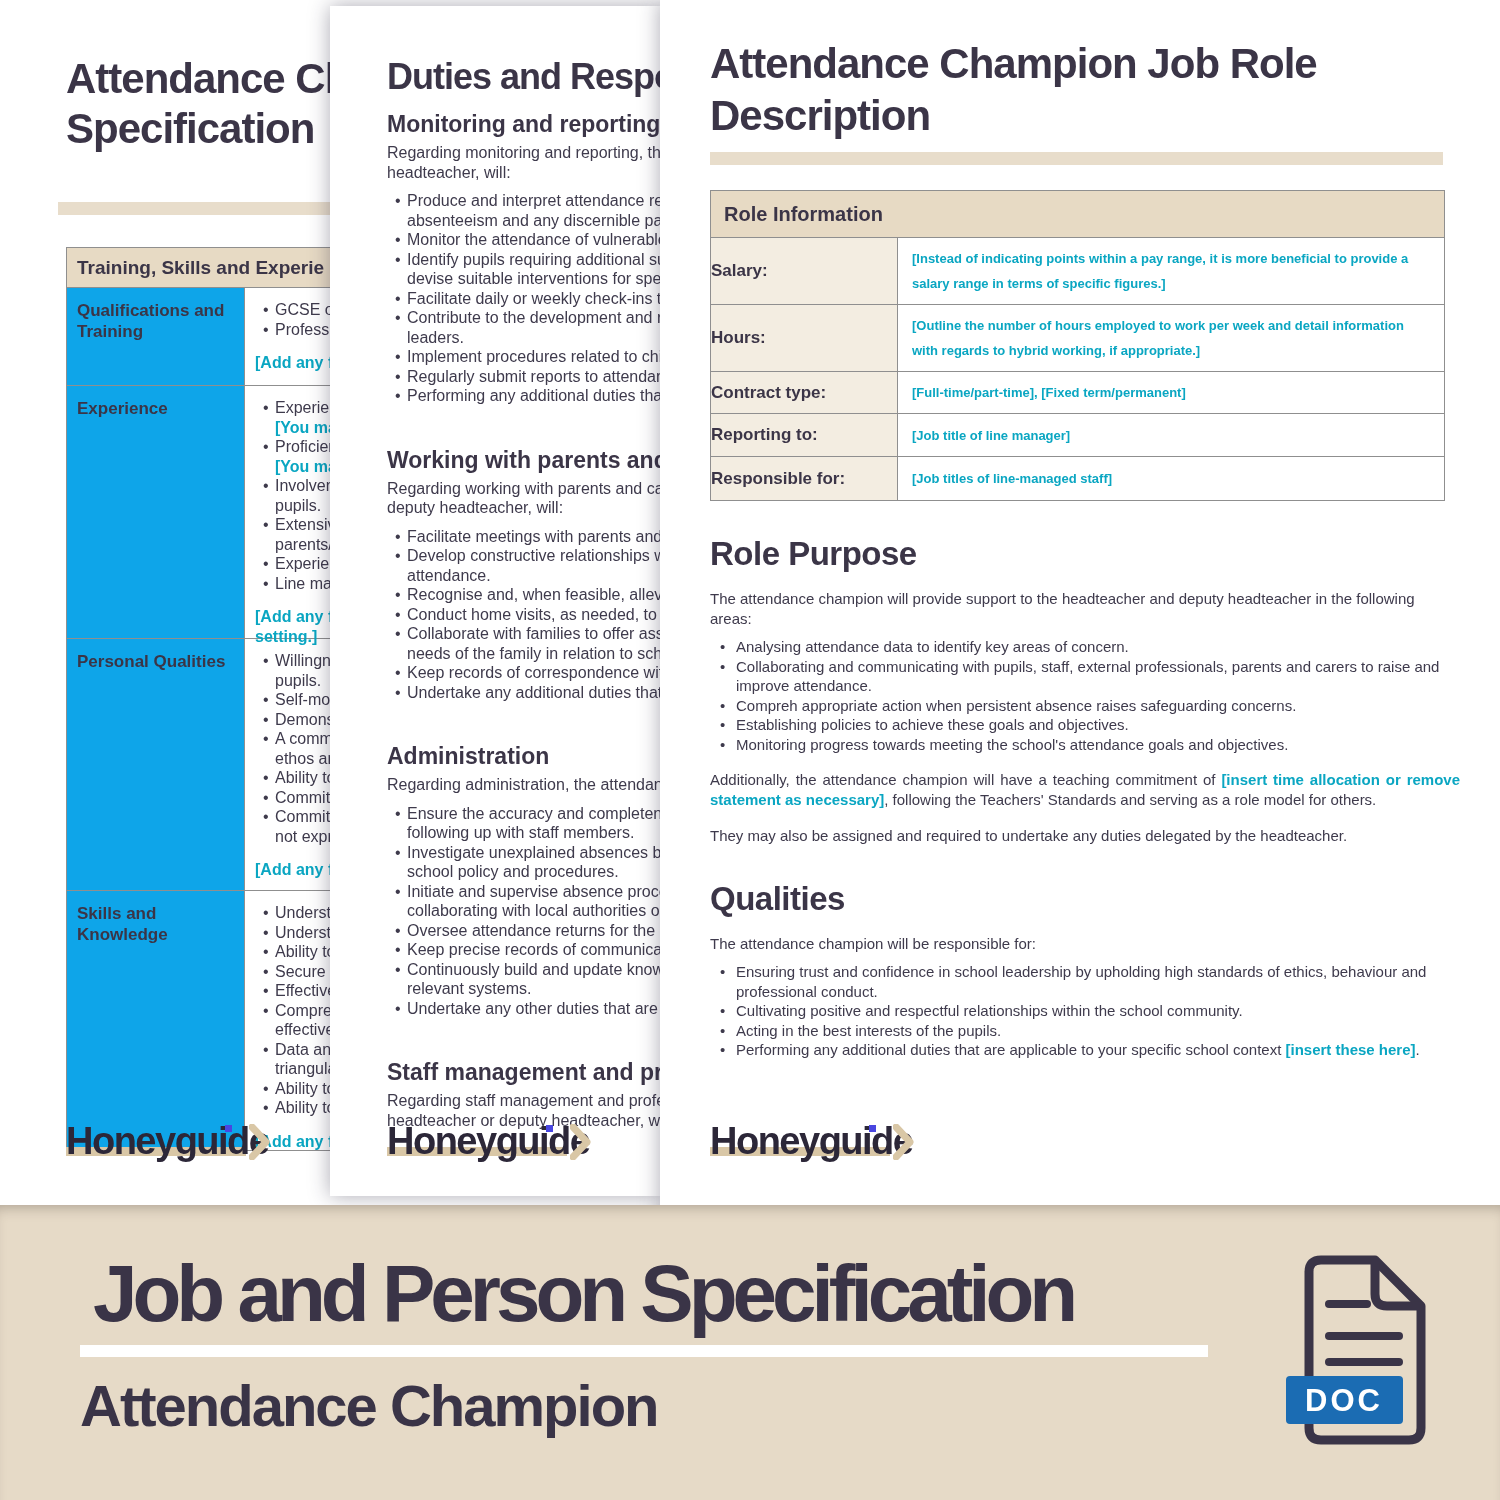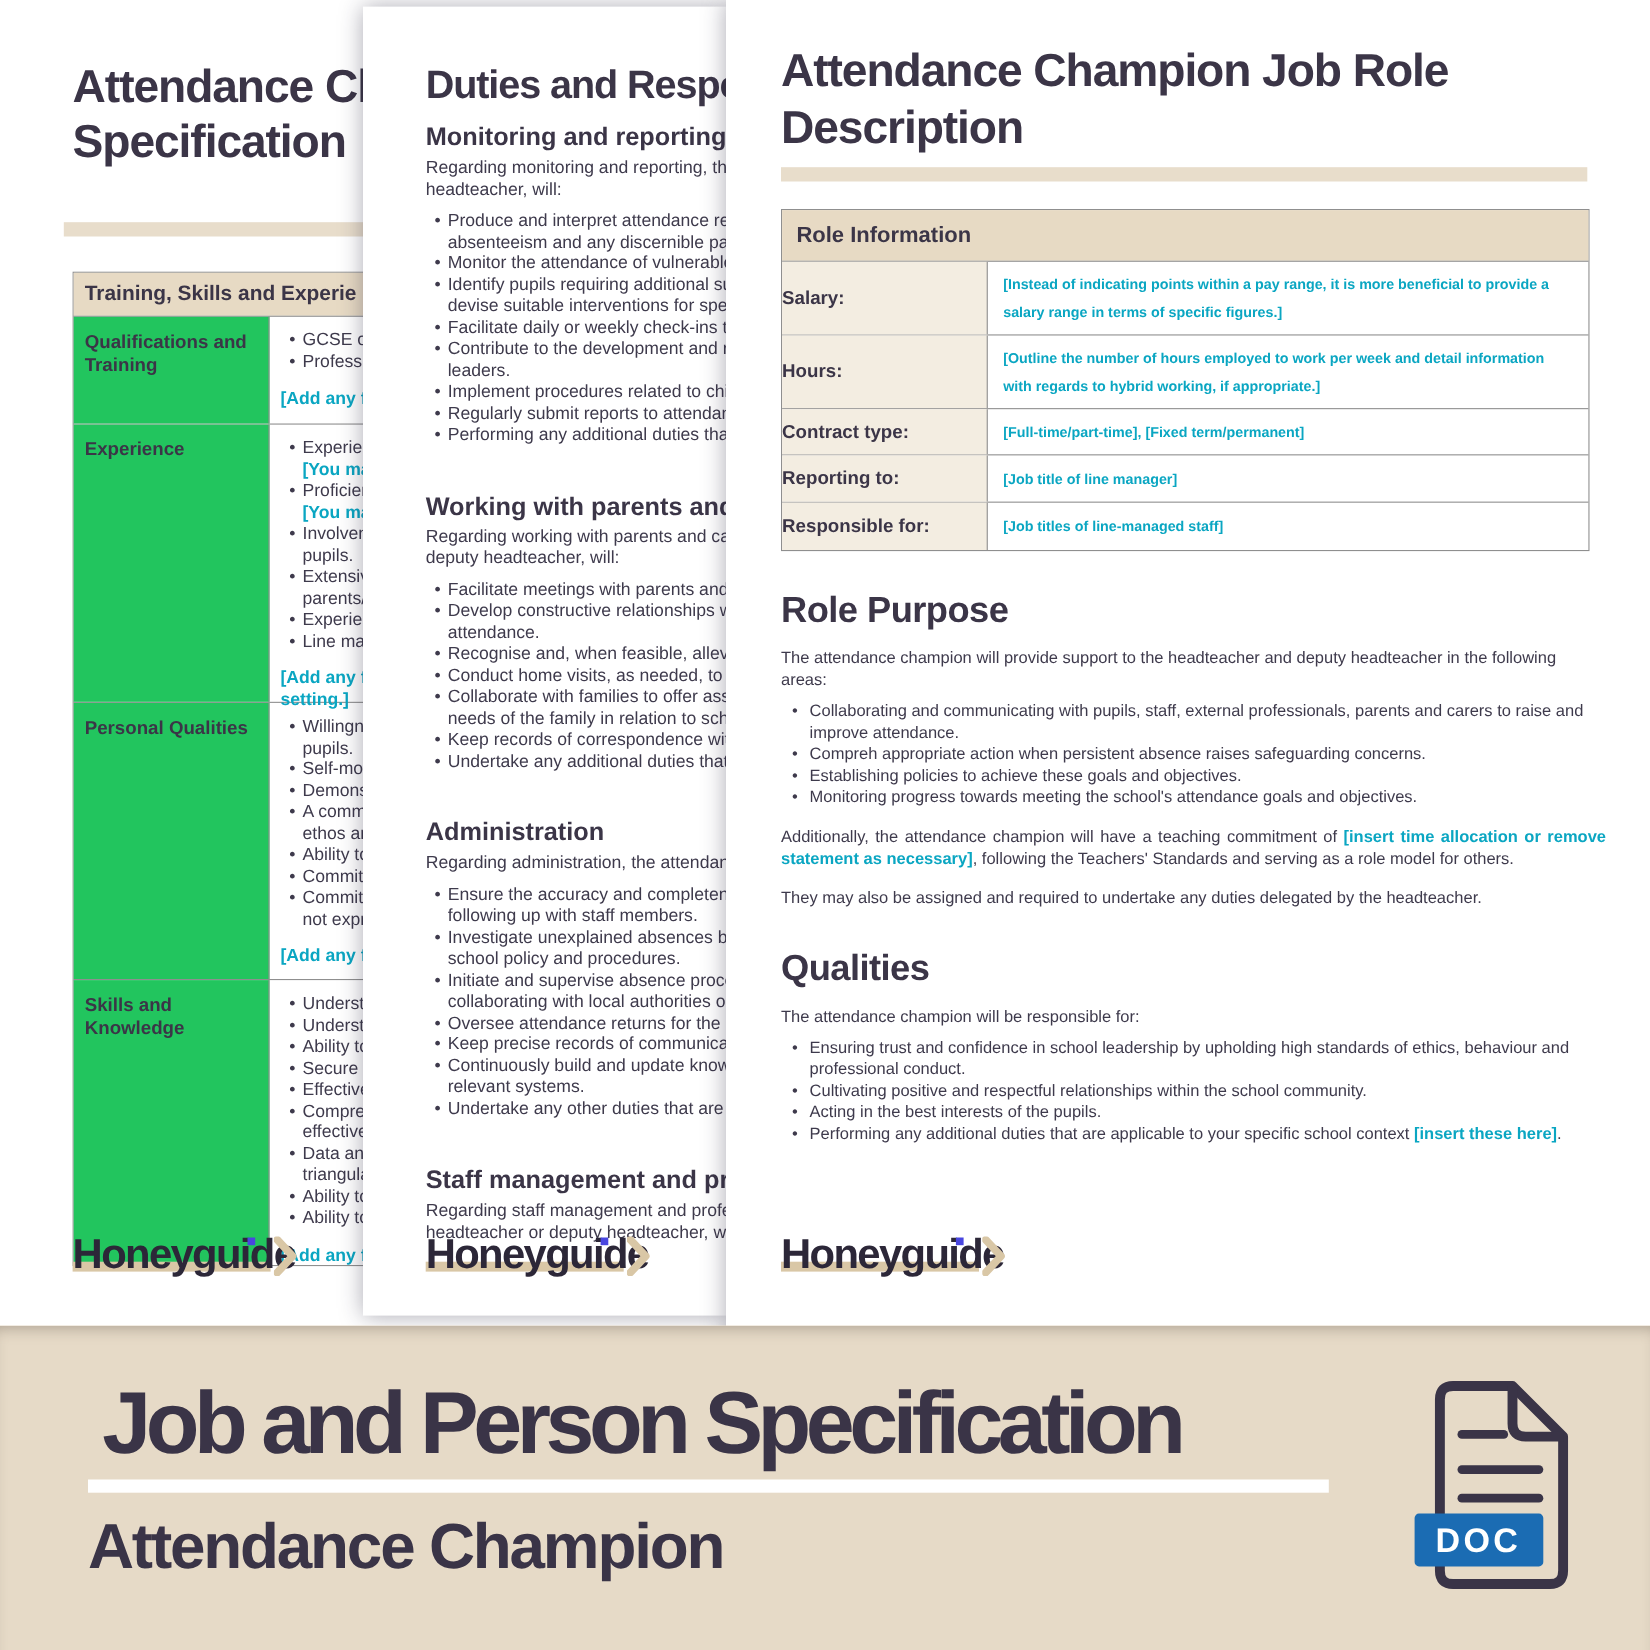--- a/index.html
+++ b/index.html
@@ -26,21 +26,21 @@
   .k-g{height:14px;}
 
   
   #left-page .inner{padding-left:66px;position:relative;}
   #left-page .doc-title{font-size:42px;line-height:50px;margin-top:54px;}
   #left-page .beige-bar{position:absolute;left:58px;top:148px;width:420px;}
   .lt{position:absolute;left:66px;top:193px;width:420px;border:1px solid #8f8f8f;}
   .lt-header{height:39px;background:#e7dac4;font-size:19px;font-weight:700;color:#3b3547;
              line-height:39px;padding-left:10px;white-space:nowrap;}
   .lt-row{display:flex;border-top:1px solid #8f8f8f;}
-  .lt-label{width:178px;flex:0 0 178px;background:#22c55e;border-right:1px solid #8f8f8f;
+  .lt-label{width:178px;flex:0 0 178px;background:#0ea5e9;border-right:1px solid #8f8f8f;
             padding:12px 8px 0 10px;font-size:17px;font-weight:700;color:#3b3547;line-height:21px;box-sizing:border-box;}
   .lt-cell{flex:1;padding:12px 0 0 10px;}
 
   
   #middle-page .inner{padding-left:57px;}
   #middle-page .doc-title{font-size:36px;line-height:42px;margin-top:50px;}
   .mp-sec{margin-top:40px;}
   .mp-sec.first{margin-top:12px;}
   .mp-head{font-size:23px;font-weight:700;color:#3b3547;white-space:nowrap;line-height:28px;}
   .mp-para{margin-top:5px;}
@@ -297,20 +297,21 @@
       <div class="rt-row" style="min-height:43px">
         <div class="rt-label">Responsible for:</div>
         <div class="rt-value teal">[Job titles of line-managed staff]</div>
       </div>
     </div>
 
     <div class="rp-h2">Role Purpose</div>
     <div class="rp-p">The attendance champion will provide support to the headteacher and deputy headteacher in the following areas:</div>
     <ul class="rp-ul">
 
+    <li>Analysing attendance data to identify key areas of concern.</li>
         <li>Collaborating and communicating with pupils, staff, external professionals, parents and carers to raise and improve attendance.</li>
         <li>Compreh appropriate action when persistent absence raises safeguarding concerns.</li>
         <li>Establishing policies to achieve these goals and objectives.</li>
         <li>Monitoring progress towards meeting the school's attendance goals and objectives.</li>
       </ul>
     <div class="rp-p just">
       <span>Additionally, the attendance champion will have a teaching commitment of </span><span class="teal">[insert time allocation or remove statement as necessary]</span><span>, following the Teachers' Standards and serving as a role model for others.</span>
     </div>
     <div class="rp-p">They may also be assigned and required to undertake any duties delegated by the headteacher.</div>
 

